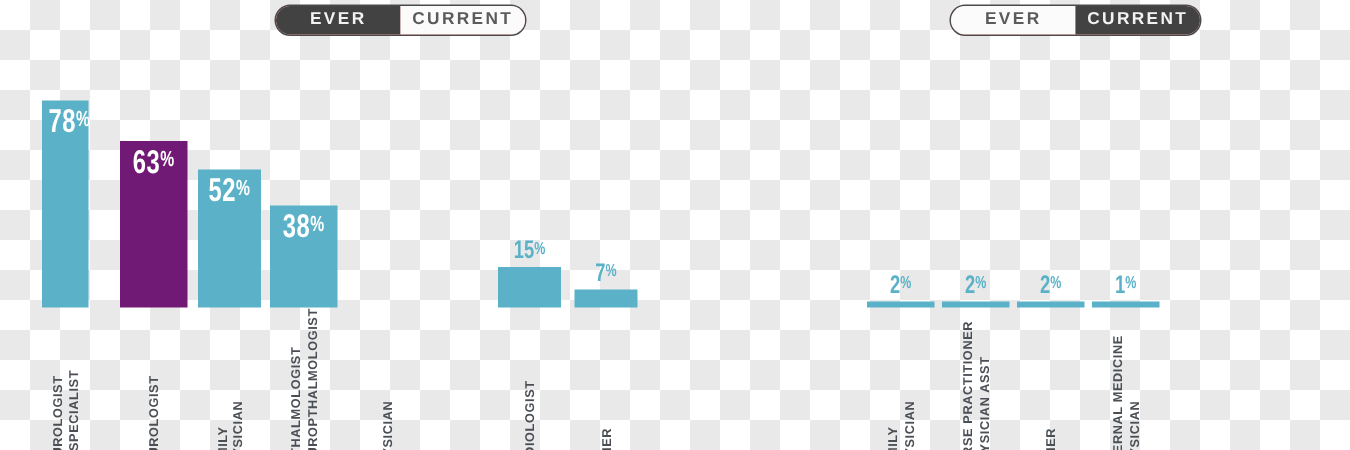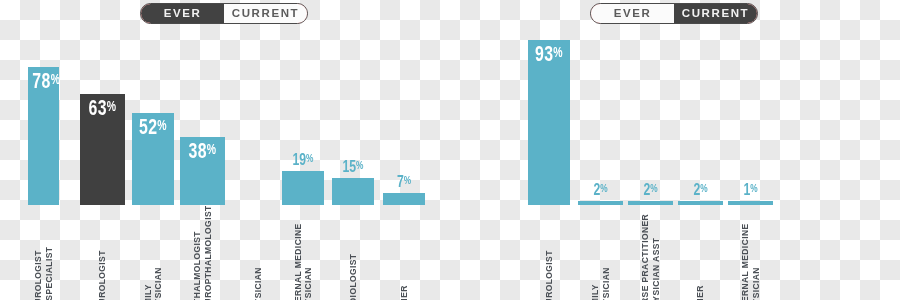--- a/index.html
+++ b/index.html
@@ -38,20 +38,21 @@
   .toggle {
     position: absolute;
     top: 3px;
     height: 21px;
     border-radius: 11px;
     border: 1.5px solid #4a4a4a;
     background: #fca5a5;
     display: flex;
     overflow: hidden;
     box-sizing: border-box;
+    margin-left: 43px;
   }
   #toggle-ever    { left: 140px; width: 168px; }
   #toggle-current { left: 140px; width: 168px; }
 
   .toggle-opt {
     flex: 1 1 50%;
     display: flex;
     align-items: center;
     justify-content: center;
     font-size: 11.5px;
@@ -170,21 +171,21 @@
               <div class="bar-value-in">78<span class="pct">%</span></div>
             </div>
           </div>
           <div class="cat">
             <div class="cat-line" style="color: rgb(74, 79, 85);">NEUROLOGIST</div>
             <div class="cat-line" style="color: rgb(74, 79, 85);">MS SPECIALIST</div>
           </div>
         </div>
         <div class="bar-col" style="left: 80px; width: 45px;">
           <div class="bar-stack">
-            <div class="bar" style="height: 111.51px; background: #404040;">
+            <div class="bar" style="height: 111.51px; background: #701a75;">
               <div class="bar-value-in">63<span class="pct">%</span></div>
             </div>
           </div>
           <div class="cat">
             <div class="cat-line" style="color: rgb(74, 79, 85);">NEUROLOGIST</div>
           </div>
         </div>
         <div class="bar-col" style="left: 132px; width: 42px;">
           <div class="bar-stack">
             <div class="bar" style="height: 92.04px; background: rgb(91, 178, 200);">
@@ -203,30 +204,20 @@
             </div>
           </div>
           <div class="cat">
             <div class="cat-line" style="color: rgb(74, 79, 85);">OPTHALMOLOGIST</div>
             <div class="cat-line" style="color: rgb(74, 79, 85);">NEUROPTHALMOLOGIST</div>
           </div>
         </div>
         <div class="bar-col" style="left: 230px; width: 45px;">
           <div class="cat">
             <div class="cat-line" style="color: rgb(74, 79, 85);">ER</div>
-            <div class="cat-line" style="color: rgb(74, 79, 85);">PHYSICIAN</div>
-          </div>
-        </div>
-        <div class="bar-col" style="left: 282px; width: 42px;">
-          <div class="bar-stack">
-            <div class="bar-value-out" style="color: rgb(91, 178, 200); bottom: 36.63px;">19<span class="pct">%</span></div>
-            <div class="bar" style="height: 33.63px; background: rgb(91, 178, 200);"></div>
-          </div>
-          <div class="cat">
-            <div class="cat-line" style="color: rgb(74, 79, 85);">INTERNAL MEDICINE</div>
             <div class="cat-line" style="color: rgb(74, 79, 85);">PHYSICIAN</div>
           </div>
         </div>
         <div class="bar-col" style="left: 332px; width: 42px;">
           <div class="bar-stack">
             <div class="bar-value-out" style="color: rgb(91, 178, 200); bottom: 29.55px;">15<span class="pct">%</span></div>
             <div class="bar" style="height: 26.55px; background: rgb(91, 178, 200);"></div>
           </div>
           <div class="cat">
             <div class="cat-line" style="color: rgb(74, 79, 85);">RADIOLOGIST</div>
@@ -245,30 +236,20 @@
   </div>
 
   <div class="panel" id="panel-current">
 
     <div class="toggle" id="toggle-current">
       <div class="toggle-opt off left">EVER</div>
       <div class="toggle-opt on right">CURRENT</div>
     </div>
 
     <div class="chart" id="chart-current">
-        <div class="bar-col" style="left: 78px; width: 42px;">
-          <div class="bar-stack">
-            <div class="bar" style="height: 164.61px; background: rgb(91, 178, 200);">
-              <div class="bar-value-in">93<span class="pct">%</span></div>
-            </div>
-          </div>
-          <div class="cat">
-            <div class="cat-line" style="color: rgb(74, 79, 85);">NEUROLOGIST</div>
-          </div>
-        </div>
         <div class="bar-col" style="left: 128px; width: 45px;">
           <div class="bar-stack">
             <div class="bar-value-out" style="color: rgb(91, 178, 200); bottom: 7px;">2<span class="pct">%</span></div>
             <div class="bar" style="height: 4px; background: rgb(91, 178, 200);"></div>
           </div>
           <div class="cat">
             <div class="cat-line" style="color: rgb(74, 79, 85);">FAMILY</div>
             <div class="cat-line" style="color: rgb(74, 79, 85);">PHYSICIAN</div>
           </div>
         </div>

